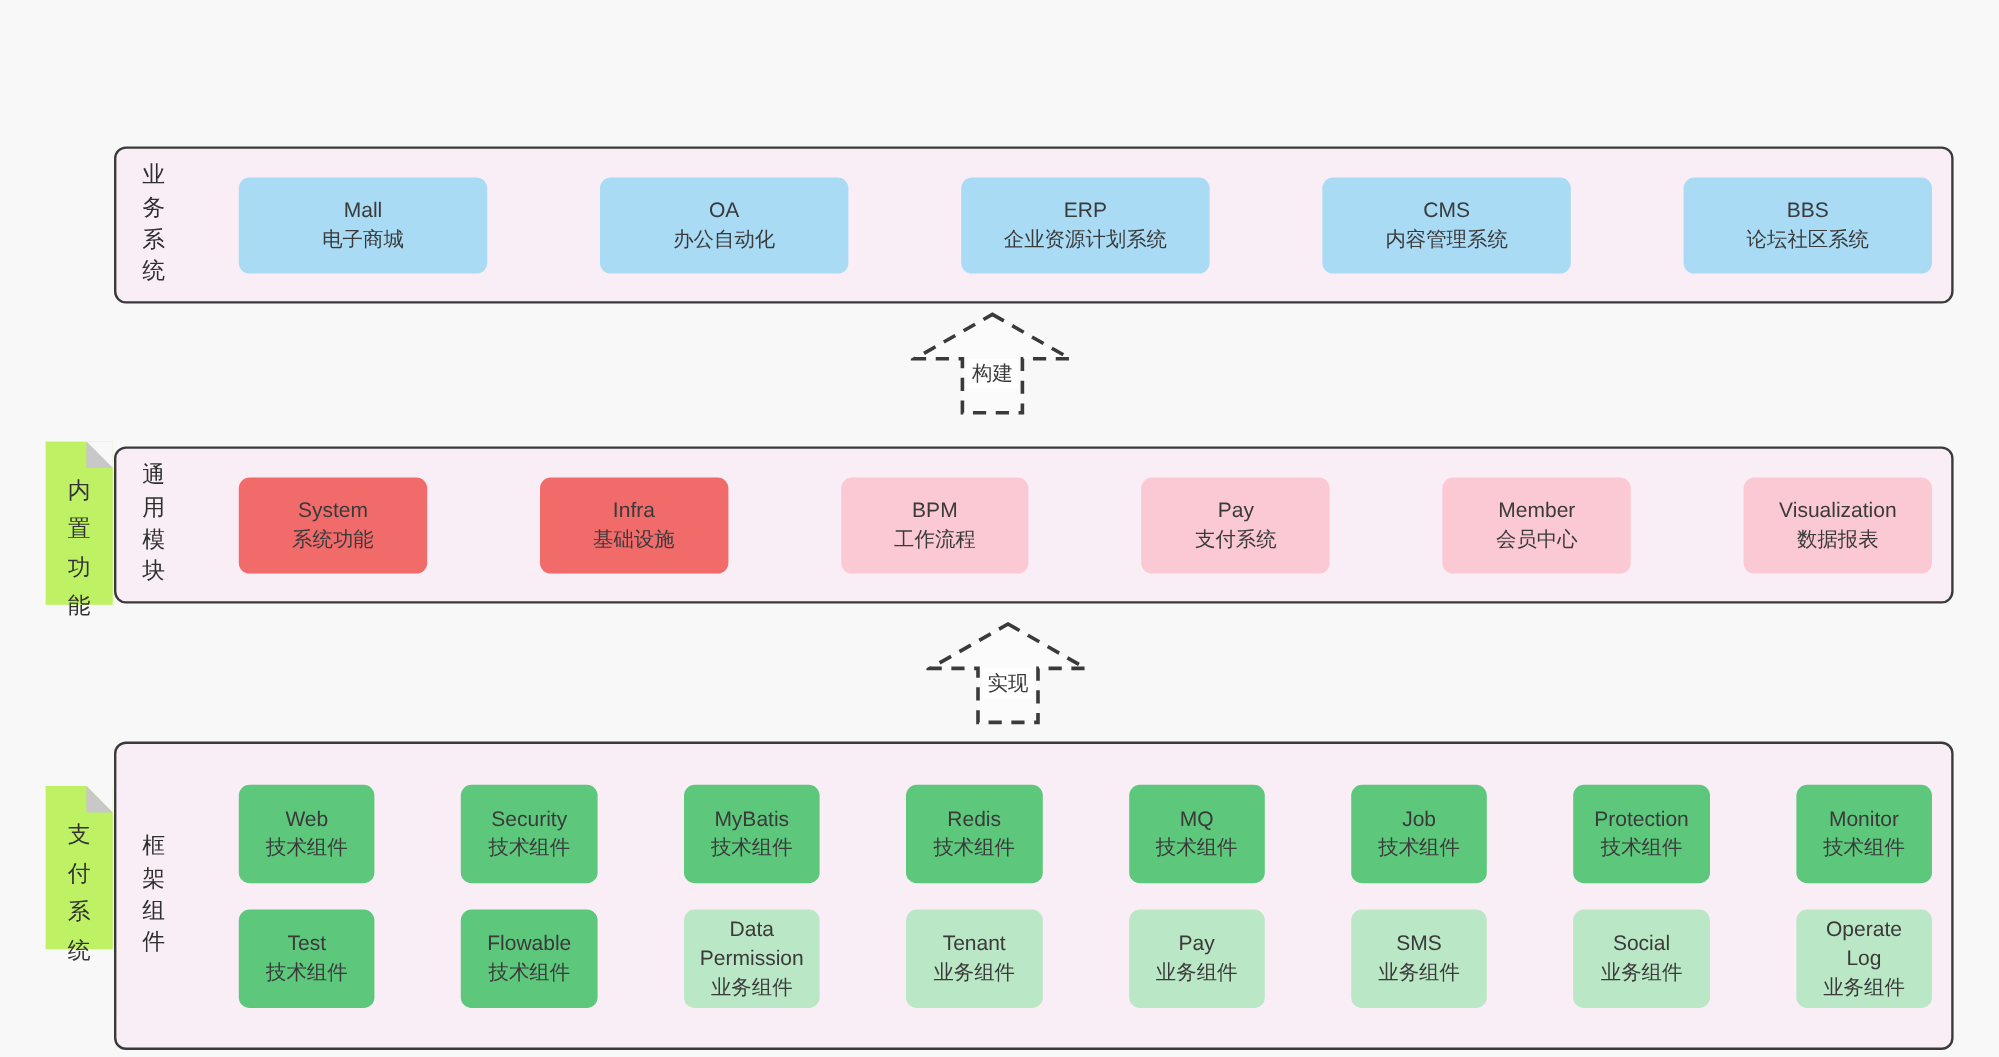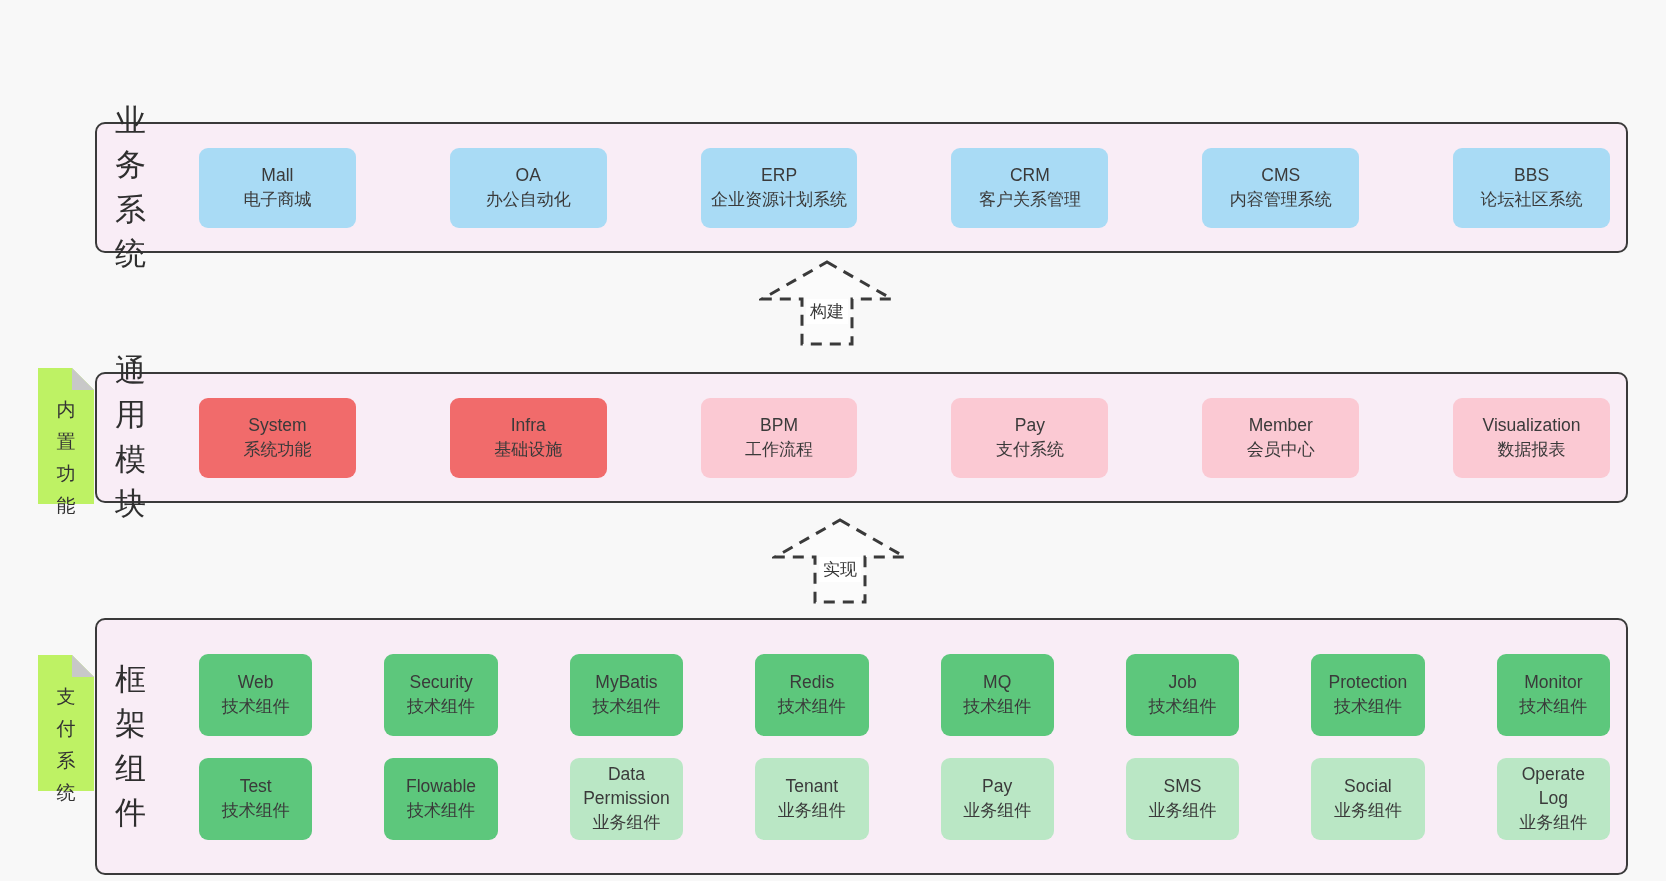--- a/index.html
+++ b/index.html
@@ -26,21 +26,21 @@
     z-index: 1;
   }
   #section-business   { top: 122px; height: 131px; }
   #section-common     { top: 372px; height: 131px; }
   #section-framework  { top: 618px; height: 257px; }
 
   .vlabel {
     width: 26px;
     min-width: 26px;
     margin: 0 16px 0 6px;
-    font-size: 31px;
+    font-size: 19px;
     line-height: 1.42;
     color: #2f2f2f;
     text-align: center;
     word-break: break-all;
   }
   .boxes {
     flex: 1;
     display: flex;
     flex-direction: column;
     gap: 22px;
@@ -152,24 +152,20 @@
           </div>
           <div class="box c-blue">
             <div class="box-title">OA</div>
             <div class="box-subtitle">办公自动化</div>
           </div>
           <div class="box c-blue">
             <div class="box-title">ERP</div>
             <div class="box-subtitle">企业资源计划系统</div>
           </div>
           <div class="box c-blue">
-            <div class="box-title">CRM</div>
-            <div class="box-subtitle">客户关系管理</div>
-          </div>
-          <div class="box c-blue">
             <div class="box-title">CMS</div>
             <div class="box-subtitle">内容管理系统</div>
           </div>
           <div class="box c-blue">
             <div class="box-title">BBS</div>
             <div class="box-subtitle">论坛社区系统</div>
           </div>
         </div>
       </div>
   </div>

